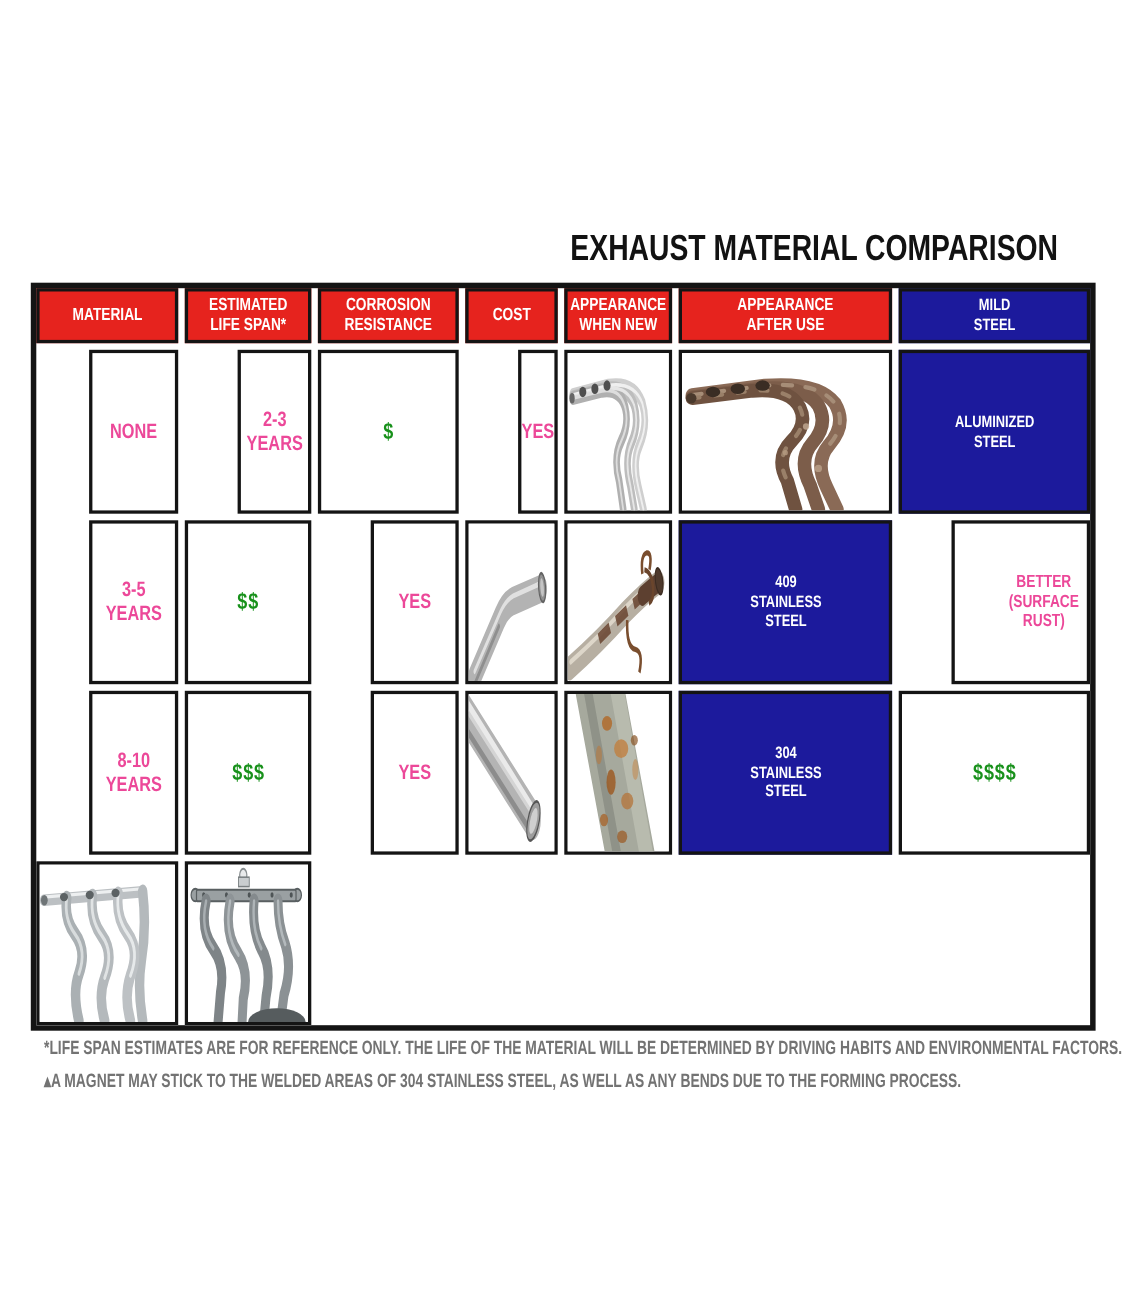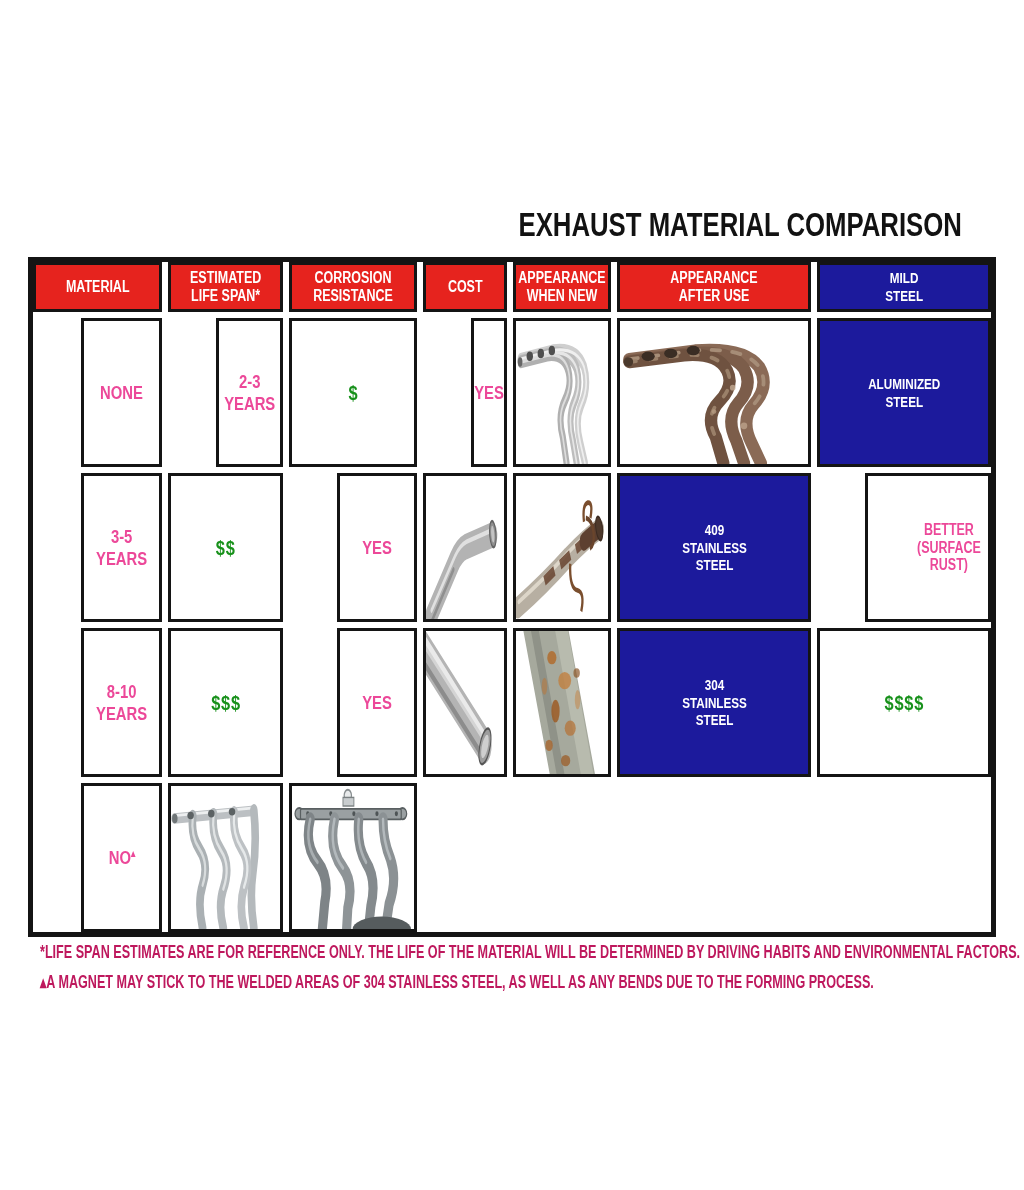--- a/index.html
+++ b/index.html
@@ -16,21 +16,21 @@
   .cell{border:3px solid #141414;background:#ffffff;box-sizing:border-box;overflow:hidden;
         display:flex;align-items:center;justify-content:center;text-align:center;}
   .hcell{background:#e6231e;color:#ffffff;font-weight:bold;font-size:16px;line-height:1.12;}
   .mat{background:#1c1a9c;color:#ffffff;font-weight:bold;font-size:15px;line-height:1.18;}
   .txt{color:#ec4899;font-weight:bold;font-size:19px;line-height:1.12;margin-left:48px;}
   .small{font-size:16px;padding-left:42px;}
   .cost{color:#18911b;font-weight:bold;font-size:21px;letter-spacing:1px;}
   .photo{padding:0;}
   .photo svg{width:100%;height:100%;display:block;background:#ffffff;}
   .txt sup{font-size:11px;vertical-align:super;line-height:0;}
-  .notes{position:absolute;left:40px;top:942px;width:965px;color:#be185d;font-weight:bold;}
+  .notes{position:absolute;left:40px;top:942px;width:965px;color:#737373;font-weight:bold;}
   .notes p{margin:0 0 8px 0;font-size:17.5px;line-height:1.25;}
 </style>
 </head>
 <body>
 
 <div class="page">
 
   <h1 class="title"><span class="cn">EXHAUST MATERIAL COMPARISON</span></h1>
 
   <div class="tbl">
@@ -198,23 +198,20 @@
       </svg>
     </div>
 
     <div class="cell mat">
         <span class="cn">304
 STAINLESS
 STEEL</span>
       </div>
     <div class="cell cost">
         <span class="cn">$$$$</span>
-      </div>
-    <div class="cell txt">
-        <span class="cn"><span>NO</span><sup>▴</sup></span>
       </div>
     <div class="cell photo" aria-label="polished stainless long-tube headers with S-bends">
       <svg viewBox="0 0 200 150" preserveAspectRatio="none">
         <g fill="none" stroke-linecap="round">
           <path d="M6 34 L152 26" stroke="#bcc0c3" stroke-width="11"></path>
           <path d="M6 31 L152 23" stroke="#edeff0" stroke-width="3"></path>
           <path d="M152 26 Q158 60 150 92 Q144 118 152 149" stroke="#b4b9bc" stroke-width="14"></path>
           <path d="M116 28 Q112 50 130 66 Q148 82 134 106 Q124 126 134 149" stroke="#bdc1c4" stroke-width="14"></path>
           <path d="M78 30 Q74 52 92 68 Q110 84 96 108 Q86 126 96 149" stroke="#b4b9bc" stroke-width="14"></path>
           <path d="M40 32 Q36 52 52 66 Q70 82 58 104 Q48 122 58 149" stroke="#aab0b3" stroke-width="14"></path>

